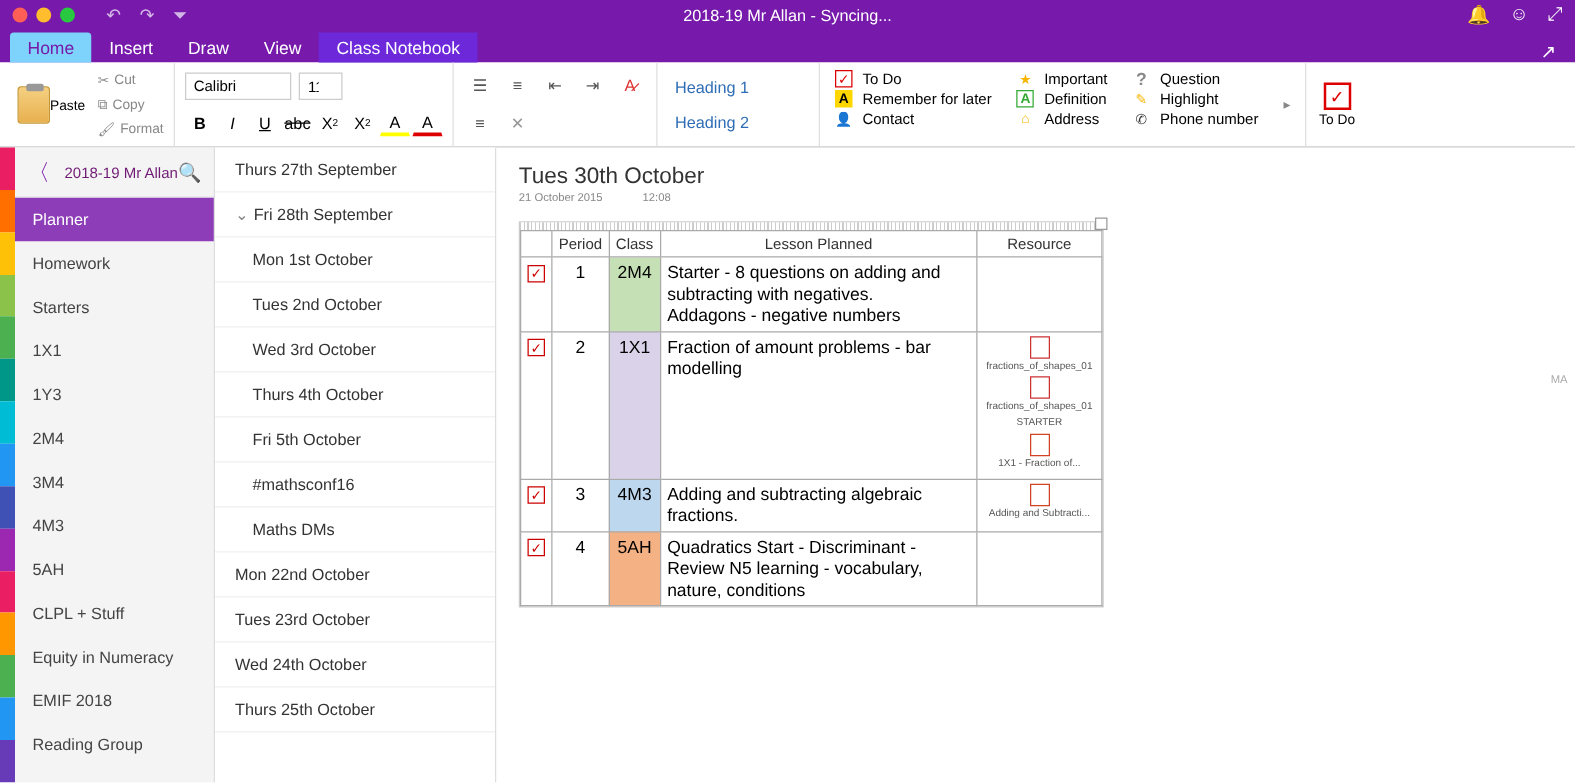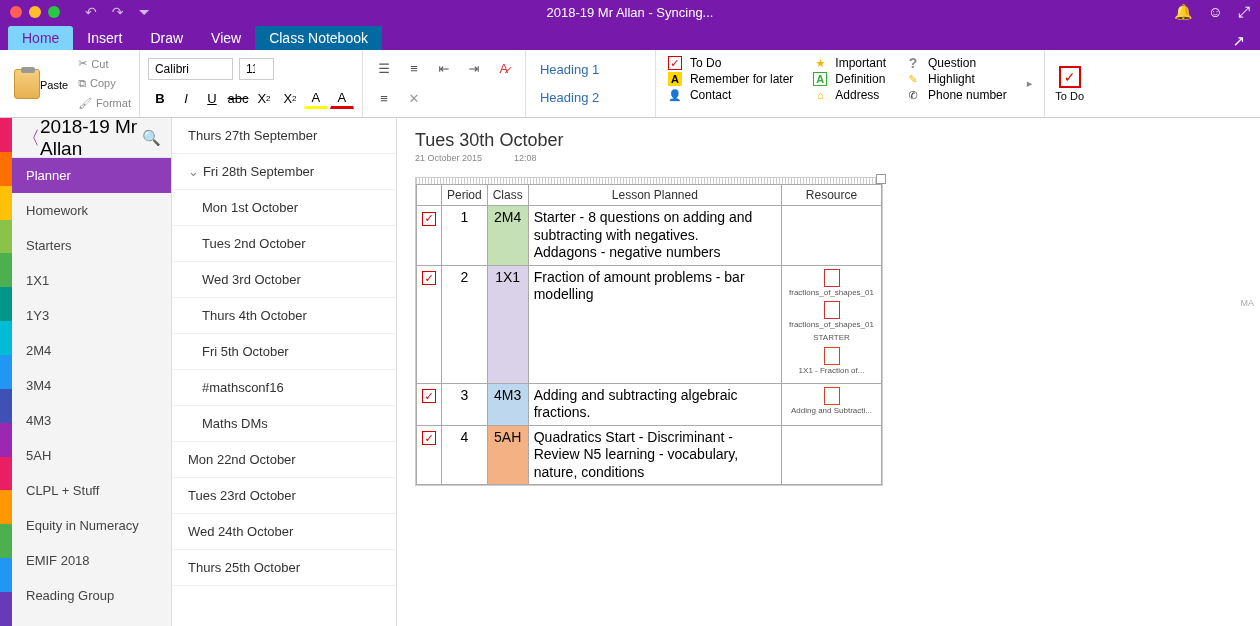--- a/index.html
+++ b/index.html
@@ -13,21 +13,21 @@
 .tl-yellow { background: #ffbd2e; }
 .tl-green { background: #28c840; }
 .tb-ctrl { color: #d3b8e6; margin-left: 25px; font-size: 14px; display: flex; gap: 15px; }
 .title { position: absolute; left: 50%; transform: translateX(-50%); color: #fff; font-size: 13px; font-weight: 500; }
 .tb-right { position: absolute; right: 10px; display: flex; gap: 15px; color: #fff; font-size: 15px; }
 
 
 .menubar { height: 26px; background: #7719AA; display: flex; align-items: flex-end; padding-left: 8px; }
 .menu-tab { padding: 4px 14px; color: #fff; font-size: 14px; cursor: pointer; }
 .menu-tab.active { background: #7dd3fc; color: #7719AA; font-weight: 500; border-radius: 3px 3px 0 0; }
-.menu-tab.dark { background: #0369a1; }
+.menu-tab.dark { background: #6d28d9; }
 .share-icon { margin-left: auto; margin-right: 15px; color: #fff; font-size: 15px; }
 
 
 .ribbon { height: 68px; background: #fff; border-bottom: 1px solid #ccc; display: flex; align-items: stretch; }
 .rib-group { border-right: 1px solid #e0e0e0; padding: 4px 8px; display: flex; }
 .clipboard { display: flex; }
 .clip-main { display: flex; flex-direction: row; align-items: center; justify-content: center; padding: 0 6px; }
 .clip-icon { width: 26px; height: 30px; background: linear-gradient(#f5d080,#e8b050); border: 1px solid #c89830; border-radius: 3px; position: relative; }
 .clip-icon::before { content:''; position:absolute; top:-3px; left:6px; width:14px; height:6px; background:#999; border-radius:2px; }
 .clip-side { display: flex; flex-direction: column; justify-content: space-around; font-size: 11px; color: #888; padding-left: 4px; }
@@ -78,21 +78,21 @@
 .stripe { width: 12px; display: flex; flex-direction: column; }
 .stripe div { flex: 1; }
 .c0{background:#e91e63}.c1{background:#ff6f00}.c2{background:#ffc107}.c3{background:#8bc34a}.c4{background:#4caf50}
 .c5{background:#009688}.c6{background:#00bcd4}.c7{background:#2196f3}.c8{background:#3f51b5}.c9{background:#9c27b0}
 .c10{background:#e91e63}.c11{background:#ff9800}.c12{background:#4caf50}.c13{background:#2196f3}.c14{background:#673ab7}
 
 
 .sections { width: 160px; background: #f4f4f4; border-right: 1px solid #ddd; }
 .sec-header { height: 40px; display: flex; align-items: center; position: relative; border-bottom: 1px solid #e5e5e5; }
 .sec-back { color: #7719AA; font-size: 18px; margin-left: 10px; cursor: pointer; }
-.sec-title { flex: 1; text-align: left; color: #000000; font-size: 19px; }
+.sec-title { flex: 1; text-align: right; color: #701a75; font-size: 12px; }
 .sec-search { color: #7719AA; margin-right: 10px; font-size: 15px; cursor: pointer; }
 .sec-item { padding: 10px 14px; color: #444; cursor: pointer; font-size: 13px; }
 .sec-item.active { background: #8e3db8; color: #fff; }
 
 
 .pages { width: 225px; background: #fff; border-right: 1px solid #ddd; overflow: hidden; }
 .page-item { padding: 10px 16px; color: #333; cursor: pointer; font-size: 13px; border-bottom: 1px solid #f0f0f0; }
 .page-item.sub { padding-left: 30px; }
 .page-item.parent::before { content: '⌄'; display: inline-block; margin-right: 4px; color: #888; }
 

